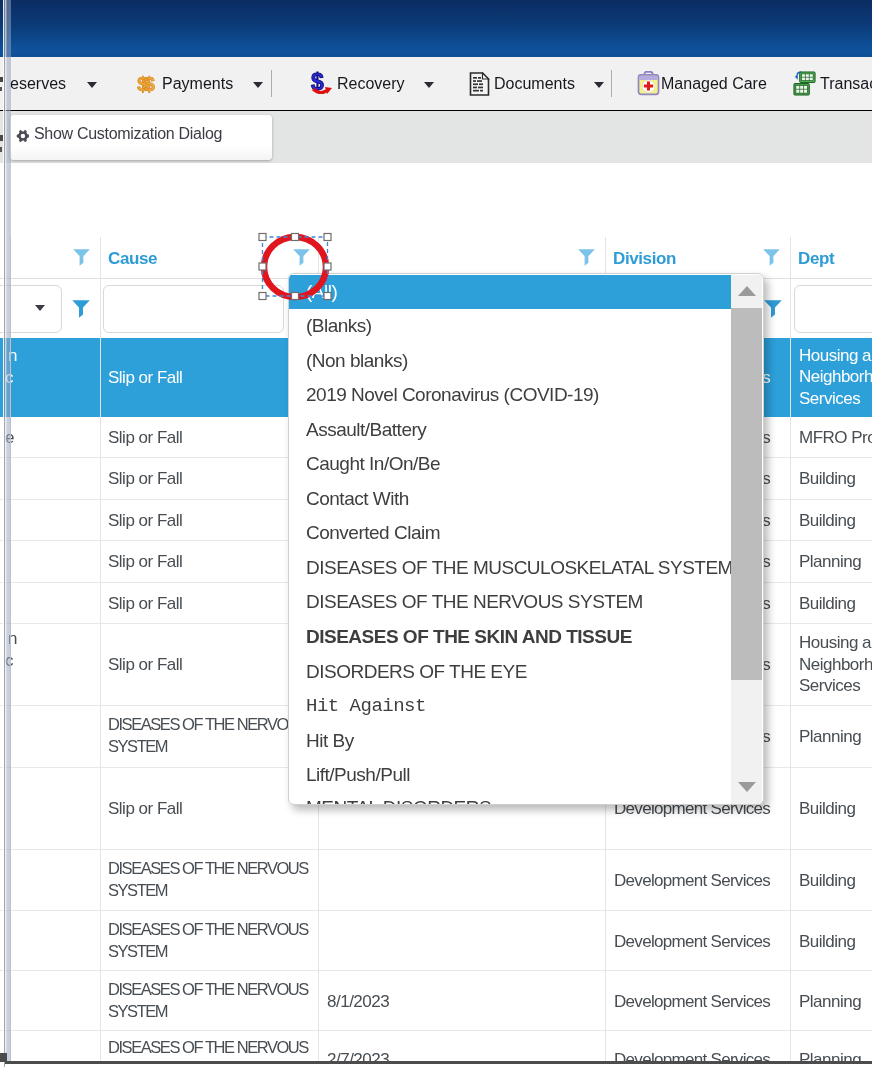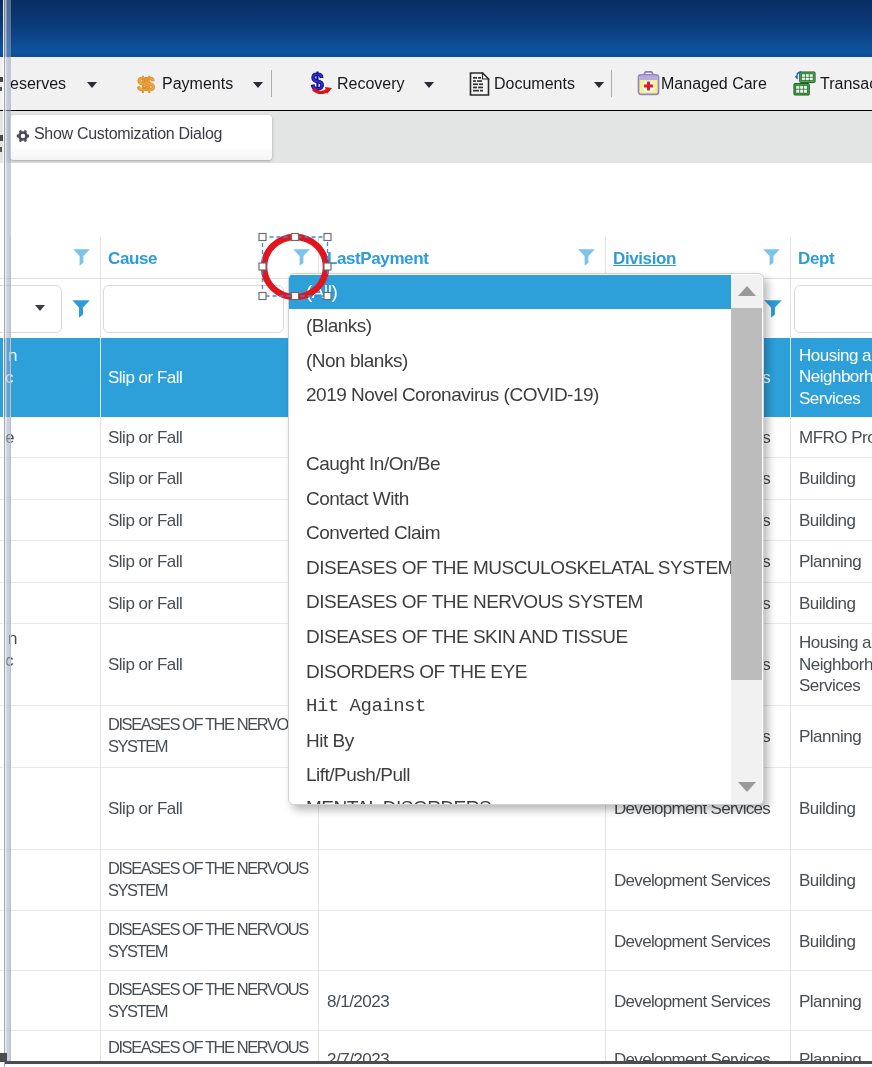--- a/index.html
+++ b/index.html
@@ -127,25 +127,24 @@
   <div class="abs" style="left:10px;top:237px;width:862px;height:1px;background:#e2e2e2;"></div>
 
   <div class="abs" style="left:0;top:237px;width:872px;height:41px;background:#fff;border-bottom:1px solid #e0e0e0;">
     <svg style="position:absolute;left:72px;top:11px;" width="19" height="19" viewBox="0 0 16 16">
         <path d="M1,1 h14 l-5.4,5.8 v5.6 l-3.2,2.6 v-8.2 z" fill="#7cc3ea"></path>
       </svg>
     <div class="hdrtext" style="left:108px;">Cause</div>
     <svg style="position:absolute;left:292px;top:11px;" width="19" height="19" viewBox="0 0 16 16">
         <path d="M1,1 h14 l-5.4,5.8 v5.6 l-3.2,2.6 v-8.2 z" fill="#7cc3ea"></path>
       </svg>
-    <div class="hdrtext" style="left:327px;">LastPayment</div>
     <svg style="position:absolute;left:577px;top:11px;" width="19" height="19" viewBox="0 0 16 16">
         <path d="M1,1 h14 l-5.4,5.8 v5.6 l-3.2,2.6 v-8.2 z" fill="#7cc3ea"></path>
       </svg>
-    <div class="hdrtext" style="left:613px;text-decoration:underline;">Division</div>
+    <div class="hdrtext" style="left:613px;">Division</div>
     <svg style="position:absolute;left:762px;top:11px;" width="19" height="19" viewBox="0 0 16 16">
         <path d="M1,1 h14 l-5.4,5.8 v5.6 l-3.2,2.6 v-8.2 z" fill="#7cc3ea"></path>
       </svg>
     <div class="hdrtext" style="left:798px;">Dept</div>
   </div>
 
   <div class="abs" style="left:0;top:278.5px;width:872px;height:59px;background:#fff;">
     <div class="finput" style="left:-30px;width:90px;"></div>
     <div class="caret" style="left:35px;top:26px;border-top-color:#3c3c44;"></div>
     <svg style="position:absolute;left:71px;top:20px;" width="20" height="20" viewBox="0 0 16 16">
@@ -249,26 +248,27 @@
   <div class="vline" style="left:100px;top:237px;height:825px;"></div>
   <div class="vline" style="left:318px;top:237px;height:825px;"></div>
   <div class="vline" style="left:605px;top:237px;height:825px;"></div>
   <div class="vline" style="left:790px;top:237px;height:825px;"></div>
 
   <div id="popup">
     <div class="pitem pisel" style="top:0.5px;">(All)</div>
     <div class="pitem" style="top:69.6px;">(Non blanks)</div>
     <div class="pitem" style="top:35.05px;">(Blanks)</div>
     <div class="pitem" style="top:104.15px;">2019 Novel Coronavirus (COVID-19)</div>
+    <div class="pitem" style="top:138.7px;">Assault/Battery</div>
     <div class="pitem" style="top:173.25px;">Caught In/On/Be</div>
     <div class="pitem" style="top:207.8px;">Contact With</div>
     <div class="pitem" style="top:242.35px;">Converted Claim</div>
     <div class="pitem" style="top:276.9px;">DISEASES OF THE MUSCULOSKELATAL SYSTEM</div>
     <div class="pitem" style="top:311.45px;">DISEASES OF THE NERVOUS SYSTEM</div>
-    <div class="pitem" style="top:346px;">DISEASES OF THE SKIN AND TISSUE</div>
+    <div class="pitem" style="top:346px;font-weight:bold;">DISEASES OF THE SKIN AND TISSUE</div>
     <div class="pitem" style="top:380.55px;">DISORDERS OF THE EYE</div>
     <div class="pitem" style="top:415.1px;font-family:Liberation Mono, monospace;">Hit Against</div>
     <div class="pitem" style="top:449.65px;">Hit By</div>
     <div class="pitem" style="top:484.2px;">Lift/Push/Pull</div>
     <div class="pitem" style="top:517px;">MENTAL DISORDERS</div>
     <div id="ptrack"></div>
     <div class="parrow" style="top:1px;">
       <div style="position:absolute;left:7px;top:11px;width:0;height:0;border-left:9px solid transparent;border-right:9px solid transparent;border-bottom:10px solid #9a9a9a;"></div>
     </div>
     <div id="pthumb"></div>

